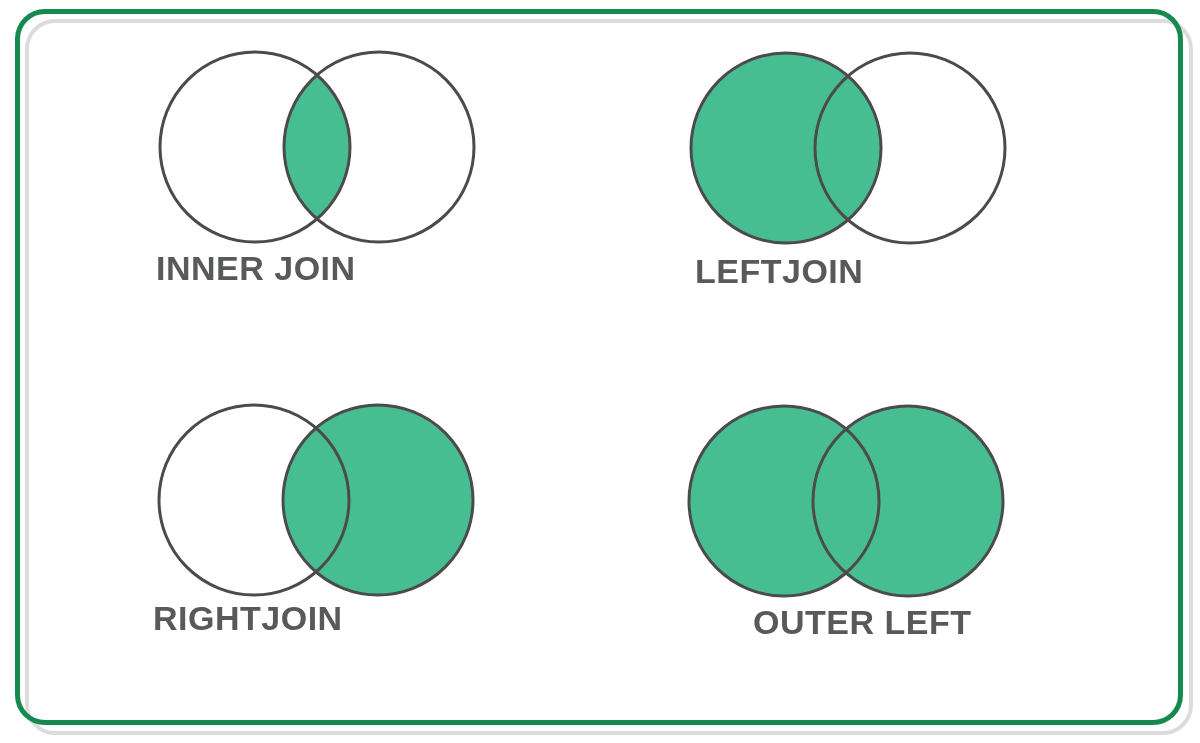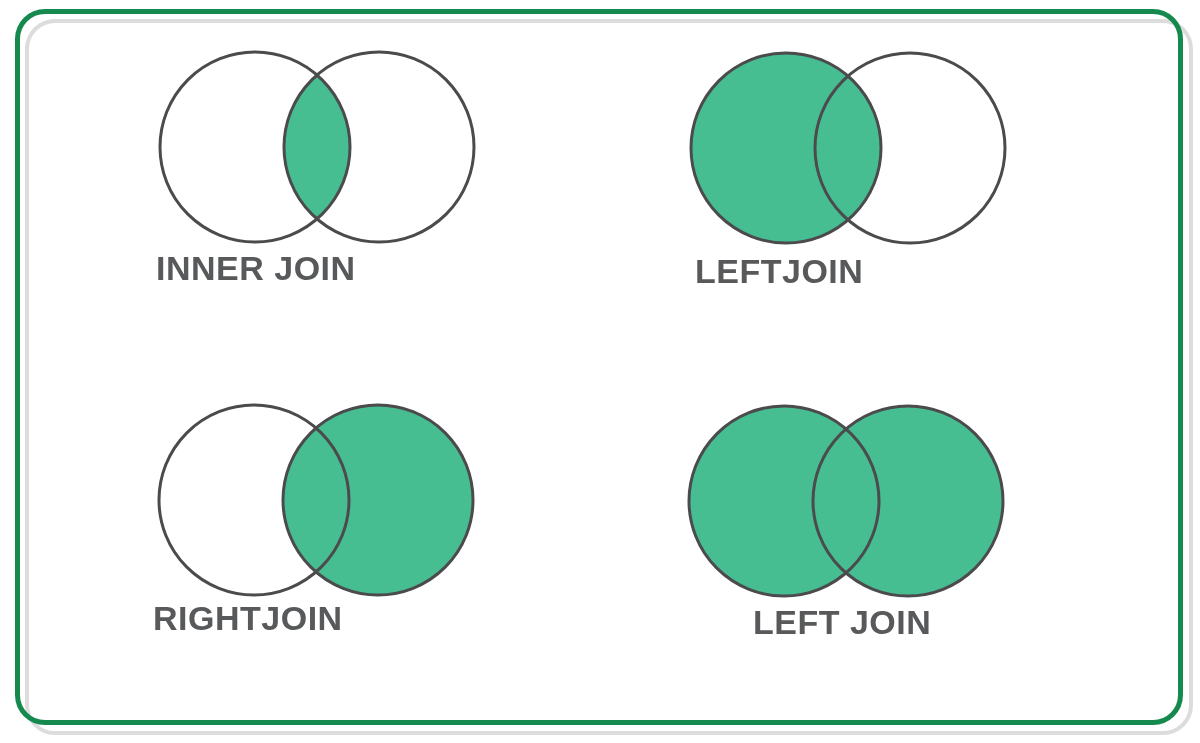--- a/index.html
+++ b/index.html
@@ -125,15 +125,15 @@
     <span>RIGHT</span>
     <span>JOIN</span>
   </div>
 
   <svg id="venn-outer" class="venn" viewBox="0 0 322 198">
     <circle class="fillshape" cx="99" cy="99" r="95" fill="#47bd92"></circle>
     <circle class="fillshape" cx="223" cy="99" r="95" fill="#47bd92"></circle>
     <circle class="outline" cx="99" cy="99" r="95"></circle>
     <circle class="outline" cx="223" cy="99" r="95"></circle>
   </svg>
-  <div id="label-outer" class="label center">LEFT JOIN</div>
+  <div id="label-outer" class="label center">OUTER LEFT</div>
 
 </div>
 
 </body></html>

